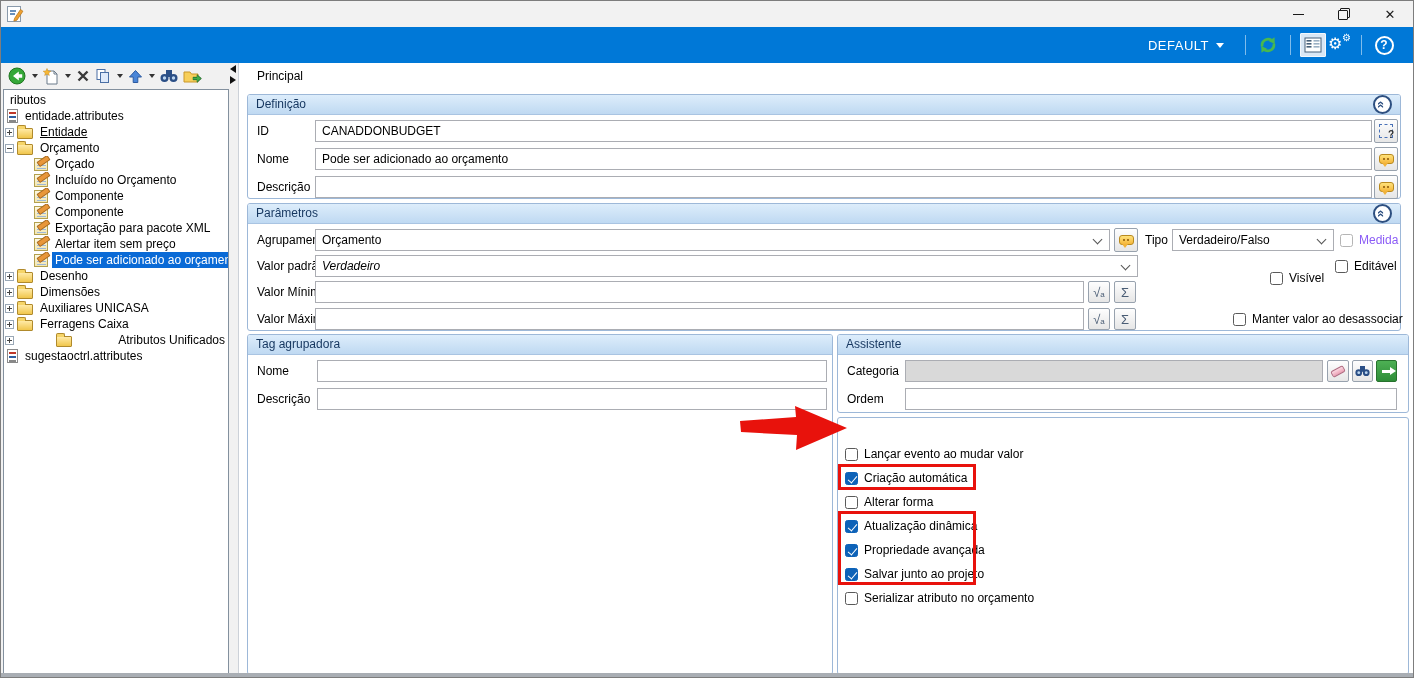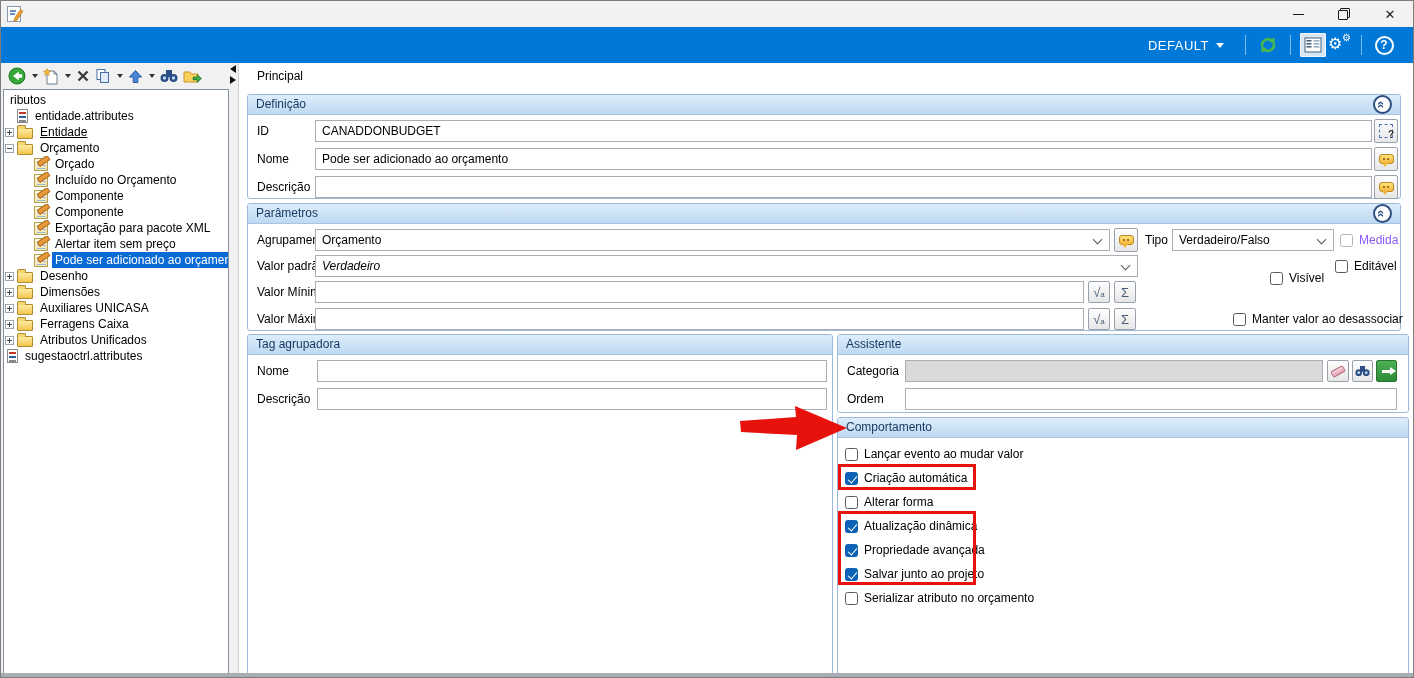--- a/index.html
+++ b/index.html
@@ -213,21 +213,21 @@
     <div class="tri-left"></div>
     <div class="tri-right"></div>
   </div>
 
   <div class="tab-label">Principal</div>
 
   <div class="tree">
     <div class="trow" style="top:2px;padding-left:3px;">
         <span class="lbl">ributos</span>
       </div>
-    <div class="trow" style="top:18px;padding-left:12px;text-align:center;">
+    <div class="trow" style="top:18px;padding-left:2px;text-align:center;">
         <span class="i-page"></span>
         <span class="lbl">entidade.attributes</span>
       </div>
     <div class="trow" style="top:34px;text-decoration:underline;">
         <span class="i-toggle plus"></span>
         <span class="i-folder"></span>
         <span class="lbl">Entidade</span>
       </div>
     <div class="trow" style="top:50px;">
         <span class="i-toggle"></span>
@@ -275,21 +275,21 @@
     <div class="trow" style="top:210px;">
         <span class="i-toggle plus"></span>
         <span class="i-folder"></span>
         <span class="lbl">Auxiliares UNICASA</span>
       </div>
     <div class="trow" style="top:226px;">
         <span class="i-toggle plus"></span>
         <span class="i-folder"></span>
         <span class="lbl">Ferragens Caixa</span>
       </div>
-    <div class="trow" style="top:242px;">
+    <div class="trow" style="top:242px;justify-content:space-between;">
         <span class="i-toggle plus"></span>
         <span class="i-folder"></span>
         <span class="lbl">Atributos Unificados</span>
       </div>
     <div class="trow" style="top:258px;padding-left:2px;">
         <span class="i-page"></span>
         <span class="lbl">sugestaoctrl.attributes</span>
       </div>
   </div>
 
@@ -405,23 +405,20 @@
       </svg>
     </div>
     <div class="sbtn sm gobtn" style="left:538px;top:25px;width:21px;">
         <span class="goarrow"></span>
       </div>
     <span class="flabel" style="left:9px;top:53px;">Ordem</span>
     <input class="tinput" style="left: 67px; top: 53px; width: 492px;" value="">
   </div>
 
   <div class="gbox" style="left:836px;top:416px;width:572px;height:258px;">
-    <div class="gbox-h">
-      <span>Comportamento</span>
-    </div>
     <div class="cbrow" style="left:7px;top:27px;">
         <span class="cb"></span>
         <span class="cblabel">Lançar evento ao mudar valor</span>
       </div>
     <div class="cbrow" style="left:7px;top:51px;">
         <span class="cb checked"></span>
         <span class="cblabel">Criação automática</span>
       </div>
     <div class="cbrow" style="left:7px;top:75px;">
         <span class="cb"></span>

